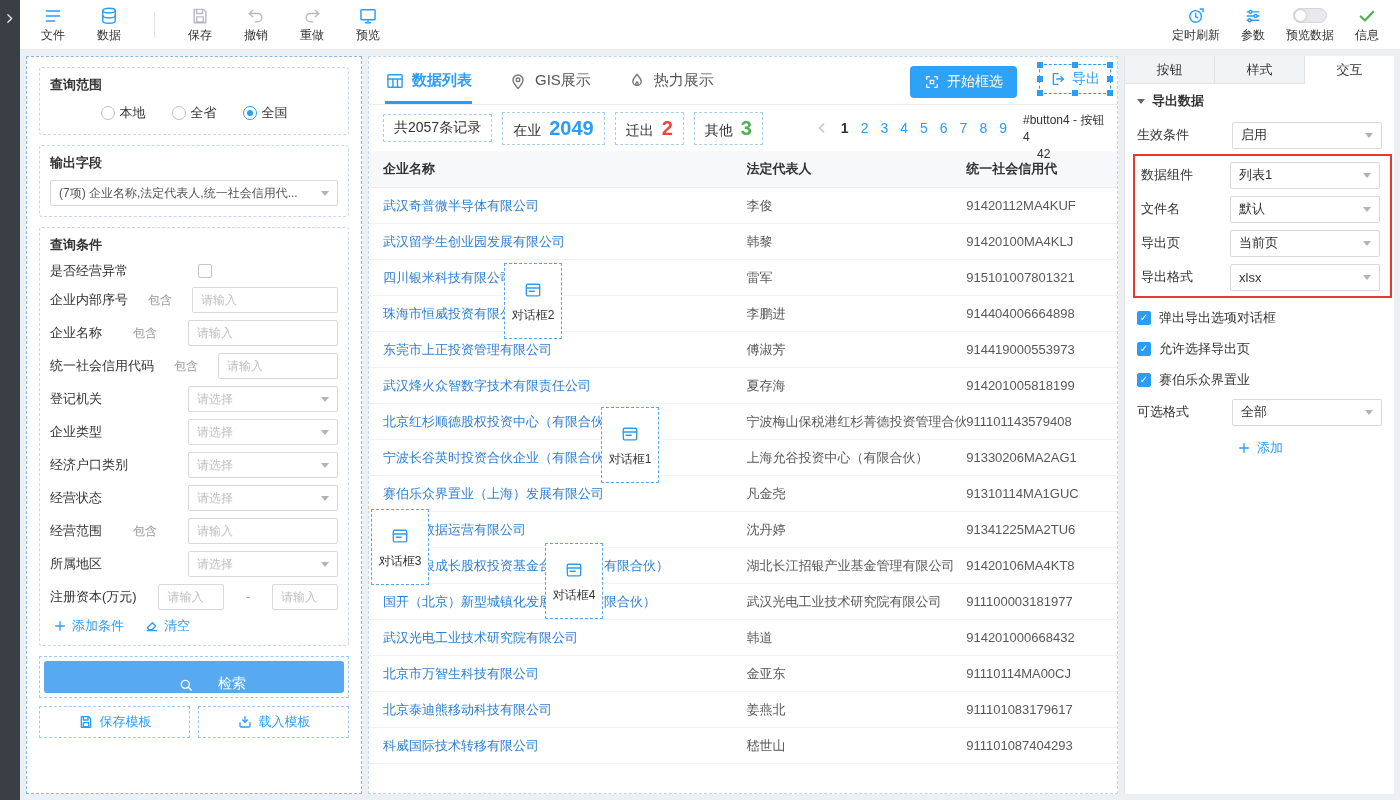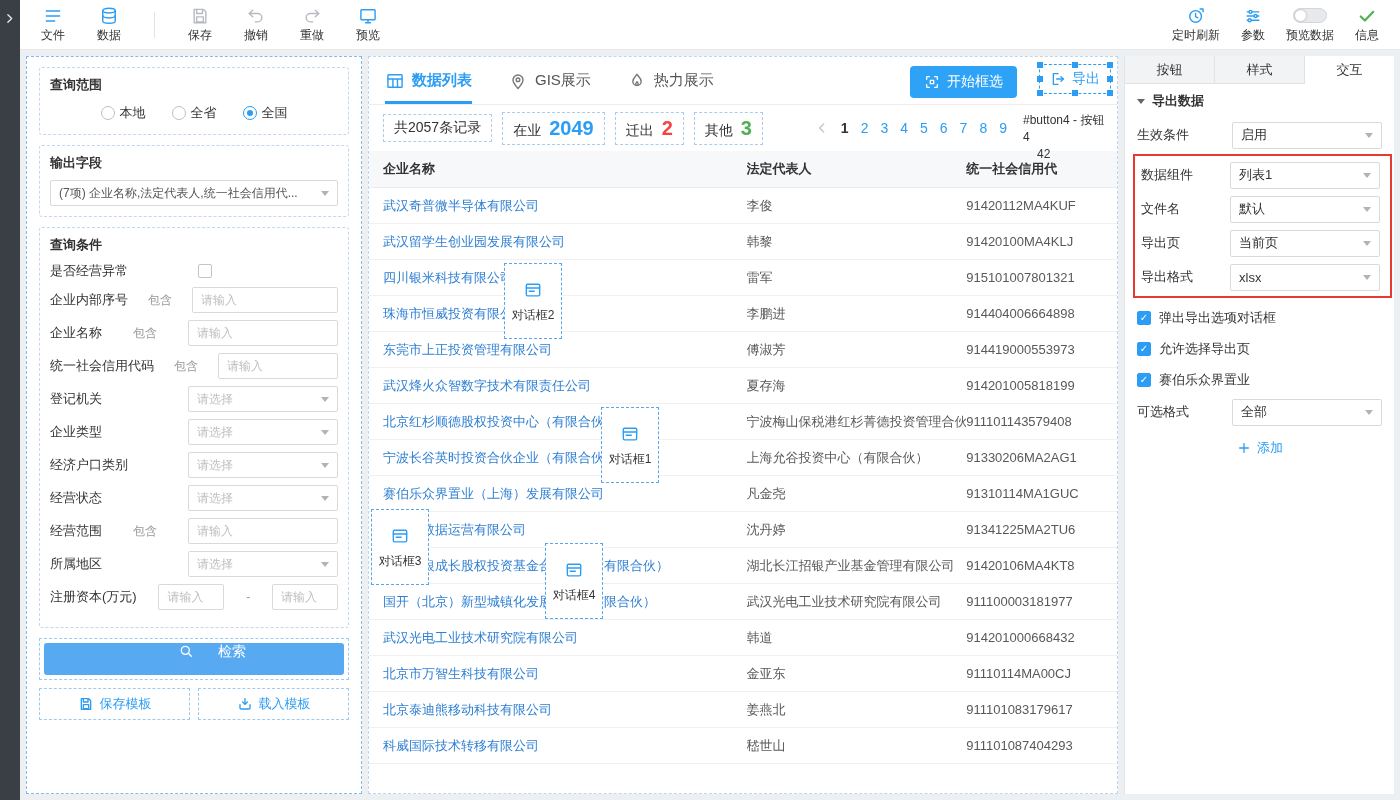--- a/index.html
+++ b/index.html
@@ -46,21 +46,21 @@
   .cond-row.cbrow{padding-right:126px;}
   .cond-label{font-size:13px;color:#333;white-space:nowrap;}
   .cond-op{font-size:12px;color:#999;white-space:nowrap;}
   .dash{color:#999;font-size:12px;}
   .cbx{width:14px;height:14px;border:1px solid #c4c4c4;border-radius:2px;background:#fff;display:inline-flex;align-items:center;justify-content:center;flex-shrink:0;}
   .cbx.on{background:#2b9df4;border-color:#2b9df4;color:#fff;font-size:10px;line-height:1;}
   .add-row{display:flex;align-items:center;gap:20px;margin:4px 0 0 2px;color:#2b9df4;font-size:13px;}
   .add-item{display:flex;align-items:center;gap:4px;cursor:pointer;}
   .add-item .ic{color:#2b9df4;height:16px;}
   .search-wrap{border:1px dashed #9ec9f0;padding:4px;margin:2px 0 8px;}
-  .search-btn{height:32px;background:#57a9f1;border-radius:3px;color:#fff;font-size:14px;display:flex;align-items:flex-start;justify-content:center;gap:24px;cursor:pointer;padding-left:36px;}
+  .search-btn{height:32px;background:#57a9f1;border-radius:3px;color:#fff;font-size:14px;display:flex;align-items:flex-end;justify-content:center;gap:24px;cursor:pointer;padding-left:36px;}
   .search-btn .ic{color:#fff;height:16px;}
   .tpl-row{display:flex;gap:8px;}
   .tpl-btn{flex:1;height:32px;border:1px dashed #9ec9f0;background:#fff;color:#2b9df4;font-size:13px;display:flex;align-items:center;justify-content:center;gap:6px;cursor:pointer;}
   .tpl-btn .ic{color:#2b9df4;height:16px;}
   
   .dpanel{flex:1;background:#fff;border:1px dashed #bcd6f2;position:relative;overflow:hidden;}
   .tabs-row{height:48px;border-bottom:1px solid #ededed;display:flex;align-items:stretch;padding:0 16px;gap:36px;}
   .dtab{display:flex;gap:7px;align-items:center;font-size:15px;color:#555;border-bottom:3px solid transparent;padding-top:3px;cursor:pointer;}
   .dtab .ic{color:#777;height:20px;}
   .dtab.active{color:#2b9df4;font-weight:bold;border-bottom-color:#2b9df4;}
@@ -321,20 +321,39 @@
                 <span class="cond-label">注册资本(万元)</span>
                 <span class="inp small">
                   <span class="ph">请输入</span>
                 </span>
                 <span class="dash">-</span>
                 <span class="inp small">
                   <span class="ph">请输入</span>
                 </span>
               </div>
             </div>
+          <div class="add-row">
+            <span class="add-item">
+              <span class="ic" id="plus-ic">
+                  <svg viewBox="0 0 24 24" width="16" height="16" fill="none" stroke="currentColor" stroke-width="2" stroke-linecap="round" stroke-linejoin="round">
+                    <path d="M12 5.5v13M5.5 12h13"></path>
+                  </svg>
+                </span>
+              <span>添加条件</span>
+            </span>
+            <span class="add-item">
+              <span class="ic" id="clear-ic">
+                  <svg viewBox="0 0 24 24" width="16" height="16" fill="none" stroke="currentColor" stroke-width="2" stroke-linecap="round" stroke-linejoin="round">
+                    <path d="M5 14.5l7.5-7.5 5 5-5.5 5.5H8z"></path>
+                    <path d="M5 19h14"></path>
+                  </svg>
+                </span>
+              <span>清空</span>
+            </span>
+          </div>
         </div>
         <div class="search-wrap">
           <div class="search-btn">
             <span class="ic" id="search-ic">
                 <svg viewBox="0 0 24 24" width="16" height="16" fill="none" stroke="currentColor" stroke-width="2" stroke-linecap="round" stroke-linejoin="round">
                   <circle cx="11" cy="11" r="6"></circle>
                   <path d="M15.5 15.5L20 20"></path>
                 </svg>
               </span>
             <span>检索</span>

